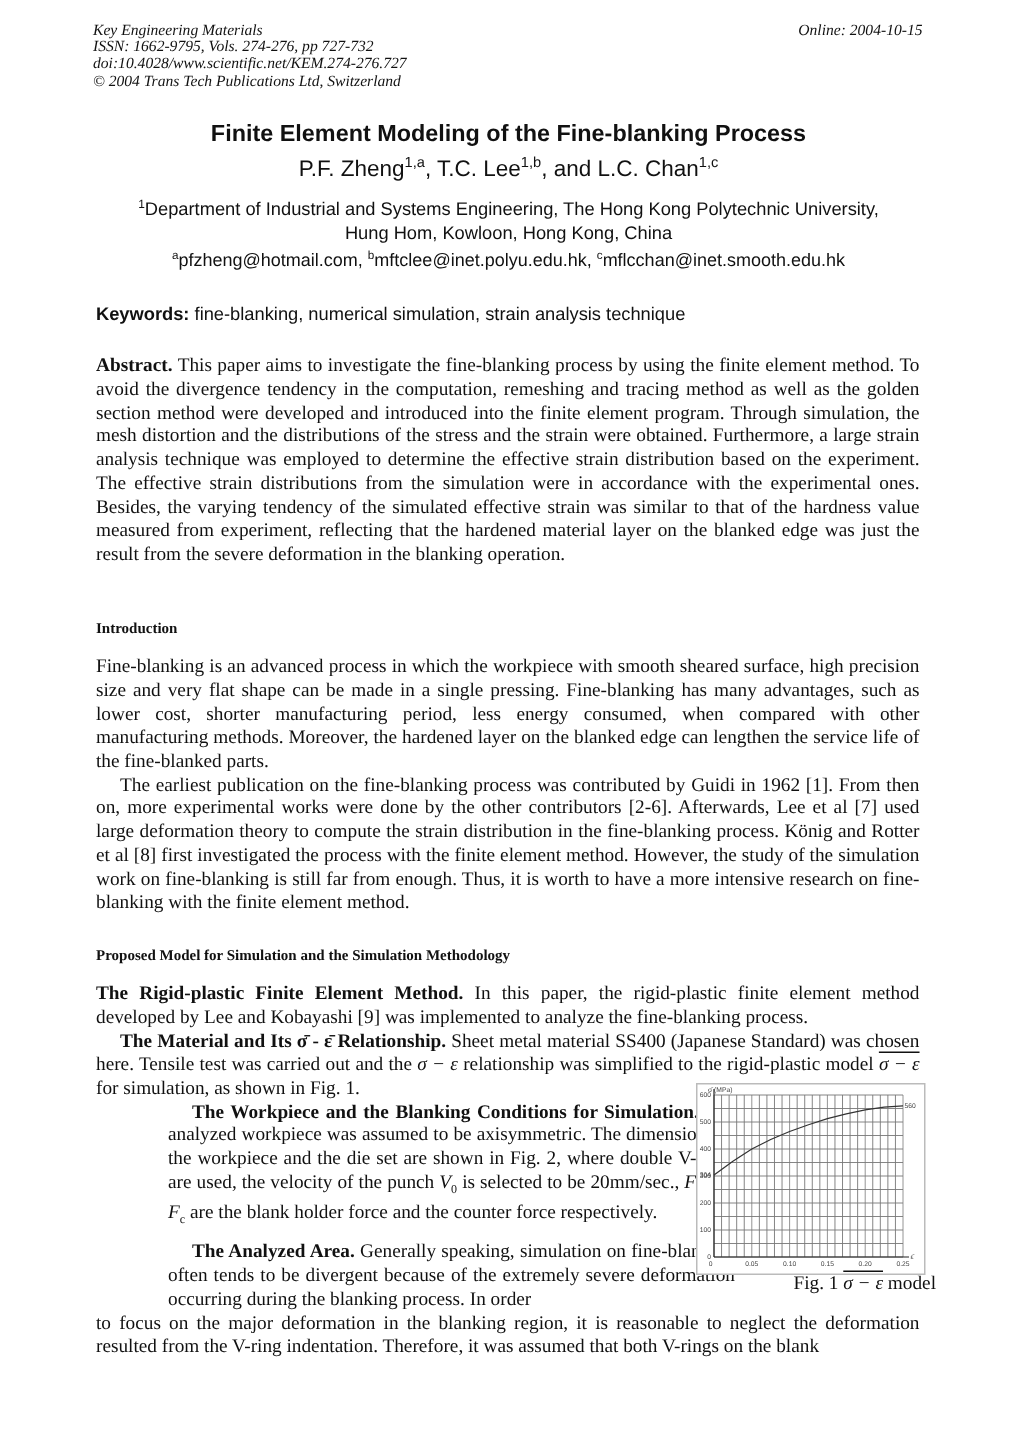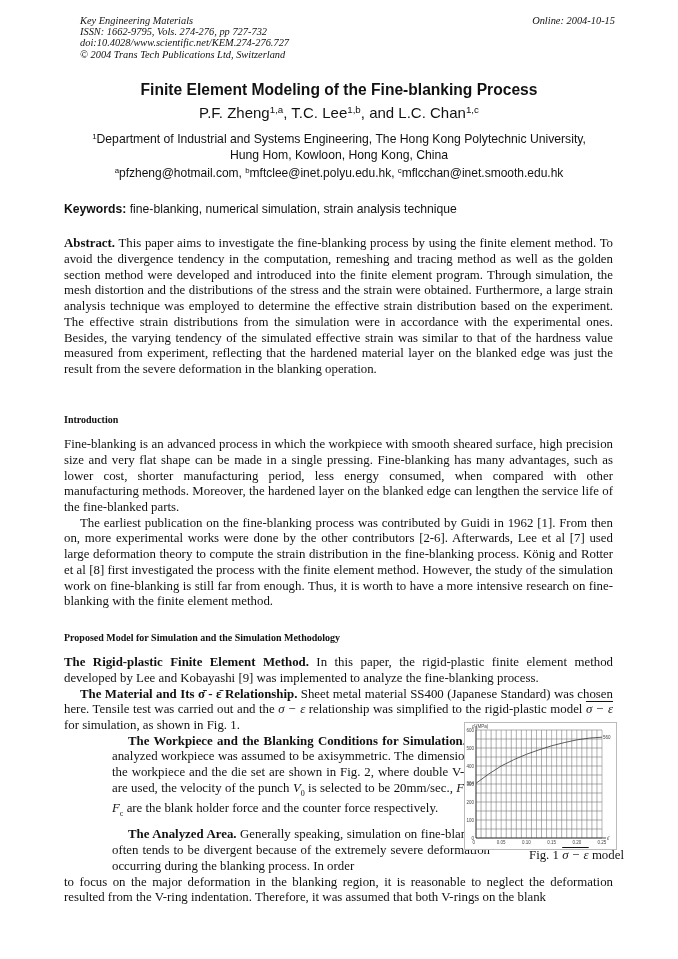--- a/index.html
+++ b/index.html
@@ -1,21 +1,21 @@
 <!DOCTYPE html>
 <html><head>
 <meta charset="utf-8">
 <style>
   html, body { margin: 0; padding: 0; background: #ffffff; }
   body { width: 678px; height: 959px; position: relative; overflow: hidden; color: #111; }
   .page { position: absolute; left: 0; top: 0; width: 678px; height: 959px; background: #fff; }
   .serif { font-family: "Liberation Serif", "DejaVu Serif", serif; }
   .sans { font-family: Liberation Sans, sans-serif; }
 
-  .hdr-left { position: absolute; left: 62px; top: 15px; font-size: 10.4px; line-height: 11.2px; font-style: italic; margin-left: 18px; }
+  .hdr-left { position: absolute; left: 62px; top: 15px; font-size: 10.4px; line-height: 11.2px; font-style: italic; }
   .hdr-right { position: absolute; right: 63px; top: 15px; font-size: 10.4px; line-height: 11.2px; font-style: italic; }
 
   .title { position: absolute; left: 0; width: 678px; top: 81px; text-align: center; font-size: 15.6px; font-weight: bold; }
   .authors { position: absolute; left: 0; width: 678px; top: 104px; text-align: center; font-size: 15px; }
   .authors sup, .affil sup, .emails sup { font-size: 65%; vertical-align: 0.55em; line-height: 0; }
   .affil { position: absolute; left: 40px; width: 598px; top: 132px; text-align: center; font-size: 12.2px; line-height: 15.5px; }
   .emails { position: absolute; left: 0; width: 678px; top: 166px; text-align: center; font-size: 12px; }
 
   .keywords { position: absolute; left: 64px; top: 202px; font-size: 12.2px; }
   .keywords b { font-weight: bold; }

